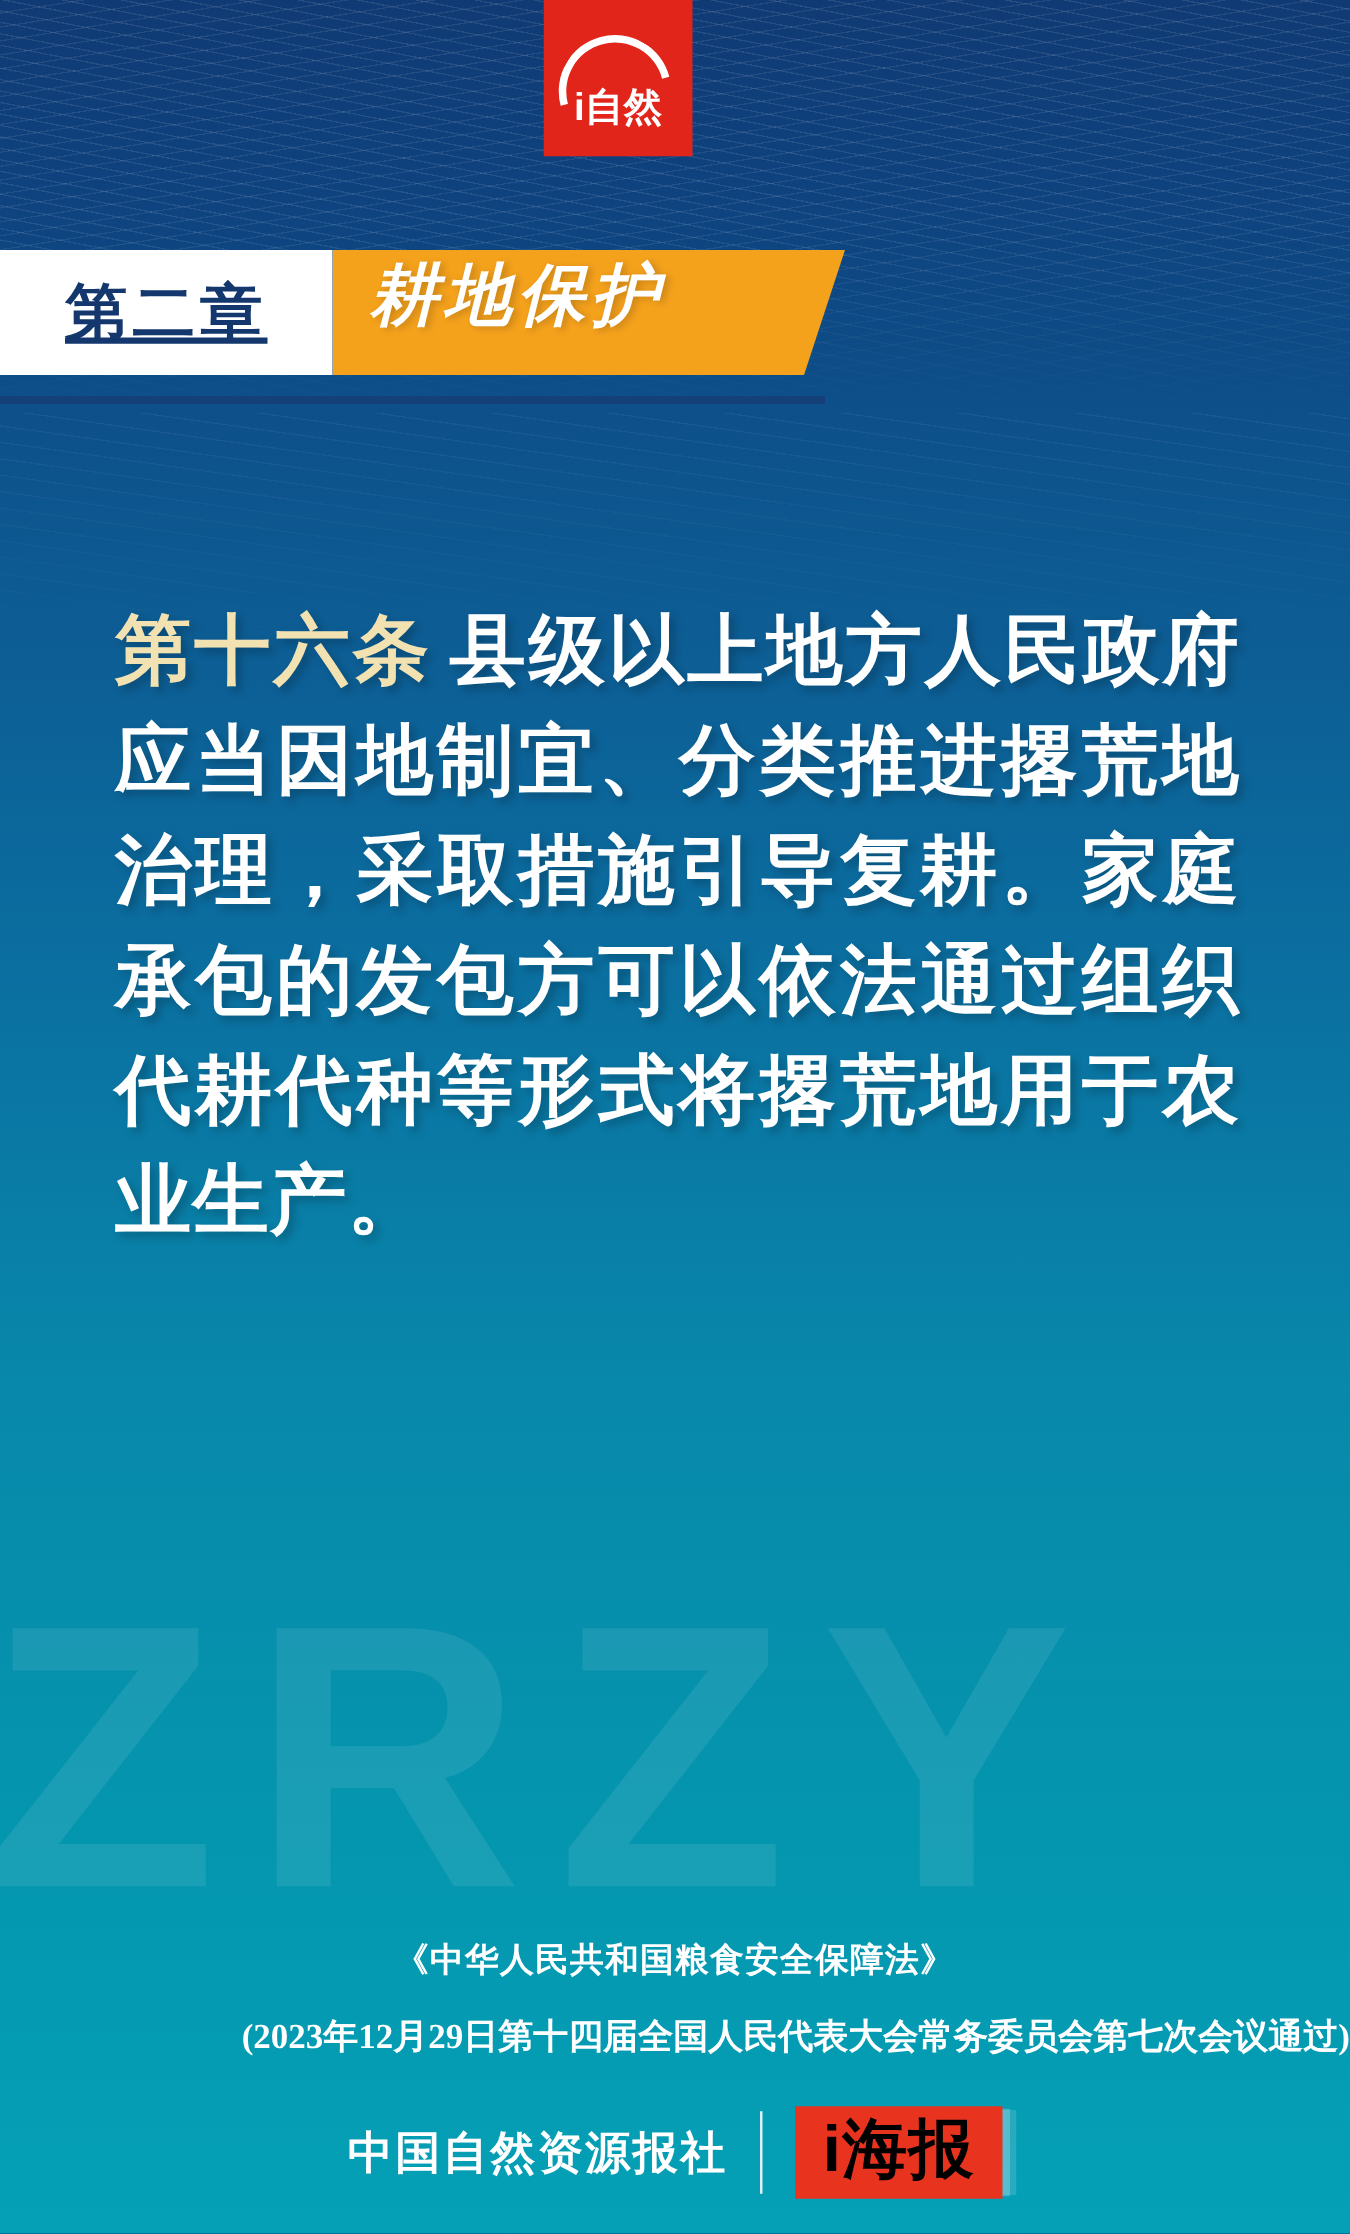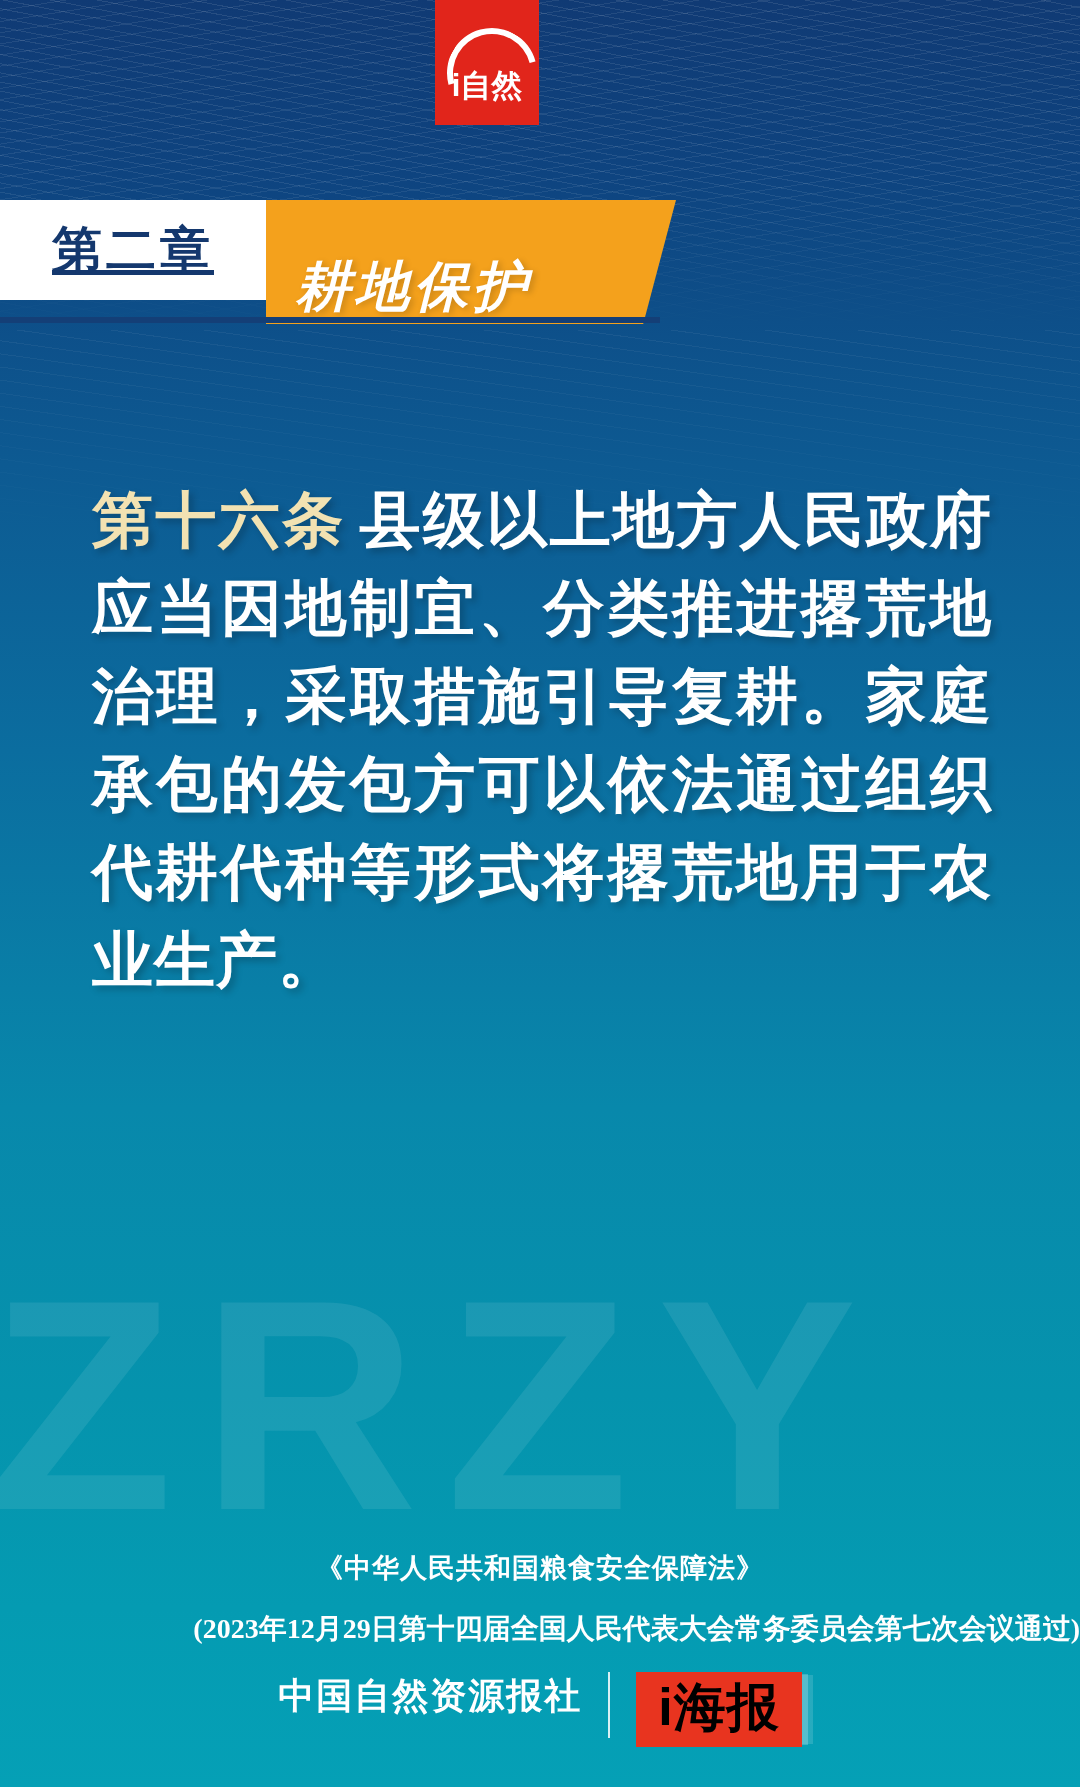--- a/index.html
+++ b/index.html
@@ -35,21 +35,21 @@
   }
   .hatch2{
     position:absolute;left:0;top:330px;width:1080px;height:300px;
     background:repeating-linear-gradient(8deg, rgba(255,255,255,.07) 0px, rgba(255,255,255,.07) 1px, rgba(255,255,255,0) 1px, rgba(255,255,255,0) 13px);
     -webkit-mask-image:linear-gradient(180deg, rgba(0,0,0,.8) 0%, rgba(0,0,0,0) 70%);
             mask-image:linear-gradient(180deg, rgba(0,0,0,.8) 0%, rgba(0,0,0,0) 70%);
     pointer-events:none;
   }
   
   .brand-top{
-    position:absolute;left:435px;top:0;width:104px;height:125px;
+    position:absolute;left:435px;top:0;width:119px;height:125px;
     background:#e1251b;
     display:flex;align-items:flex-end;justify-content:center;
     overflow:hidden;
   }
   .brand-arc{
     position:absolute;left:12px;top:28px;width:78px;height:78px;
     border:6px solid #ffffff;border-radius:50%;
     border-bottom-color:transparent;border-right-color:transparent;
     transform:rotate(30deg);
   }
@@ -69,24 +69,24 @@
     position:absolute;left:0;top:0;width:266px;height:100px;
     background:#ffffff;
     display:flex;align-items:center;justify-content:center;
   }
   .banner-white span{
     color:#14386e;font-size:50px;font-weight:bold;letter-spacing:4px;
     font-family:"Liberation Sans","DejaVu Sans",sans-serif;
     text-decoration:underline;
   }
   .banner-orange{
-    position:absolute;left:266px;top:0;width:410px;height:124px;
+    position:absolute;left:266px;top:0;width:410px;height:100px;
     background:#f4a11c;
     clip-path:polygon(0 0, 100% 0, 92% 100%, 0 100%);
-    display:flex;align-items:flex-end;
+    display:flex;align-items:flex-start;
   }
   .banner-orange span{
     color:#ffffff;font-size:54px;font-weight:bold;
     font-style:italic;letter-spacing:5px;
     margin-left:30px;
     text-shadow:3px 2px 6px rgba(0,0,0,.18);
     font-family:"Liberation Serif","DejaVu Serif",serif;
   }
   .banner-rule{
     position:absolute;left:0;top:317px;width:660px;height:6px;
@@ -129,21 +129,21 @@
     margin-bottom:24px;
   }
   .source .passed{
     color:#ffffff;font-size:28px;font-weight:bold;letter-spacing:0px;
     font-family:"Liberation Serif","DejaVu Serif",serif;
     text-align:right;
   }
   
   .footer{
     position:absolute;left:0;top:1672px;width:1080px;height:100px;
-    display:flex;align-items:flex-start;justify-content:center;gap:26px;
+    display:flex;align-items:center;justify-content:center;gap:26px;
   }
   .footer .org{
     color:#ffffff;font-size:36px;font-weight:bold;letter-spacing:2px;
     font-family:"Liberation Serif","DejaVu Serif",serif;
   }
   .footer .divider{
     width:2px;height:66px;background:rgba(255,255,255,.85);
   }
   .footer .ihaibao{
     position:relative;

